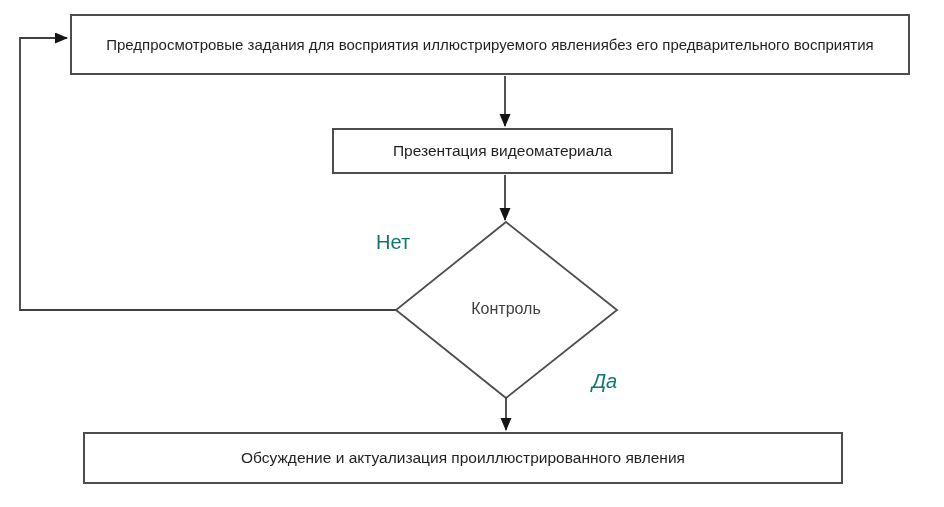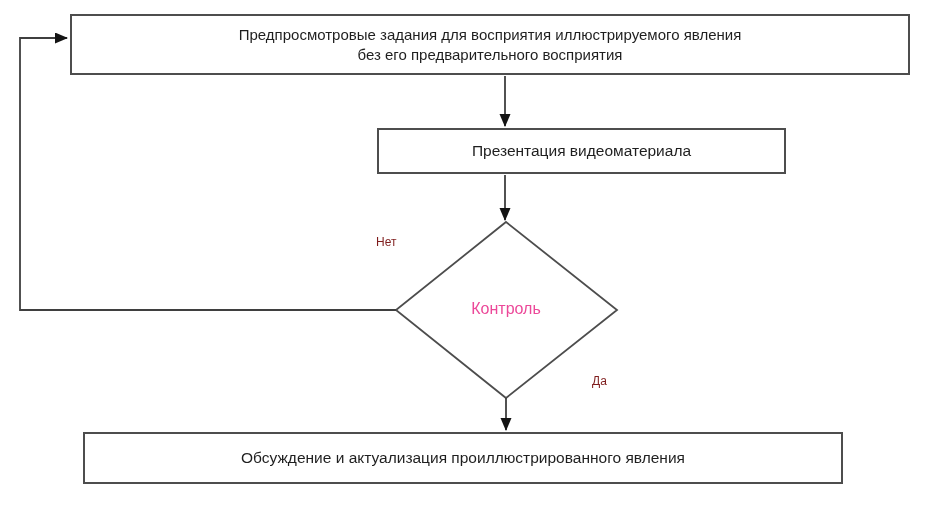--- a/index.html
+++ b/index.html
@@ -21,72 +21,72 @@
     top: 0;
     width: 944px;
     height: 507px;
   }
   .node {
     position: absolute;
     box-sizing: border-box;
     border: 2px solid #4d4d4d;
     background: #ffffff;
     display: flex;
-    flex-direction: column;
+    flex-direction: row;
     align-items: center;
     justify-content: center;
     text-align: center;
     color: #1f1f1f;
     font-size: 15px;
     line-height: 20px;
   }
   .node-preview-tasks {
     left: 70px;
     top: 14px;
     width: 840px;
     height: 61px;
   }
   .node-presentation {
     left: 332px;
     top: 128px;
-    width: 409px;
+    width: 341px;
     height: 46px;
     font-size: 15.5px;
-    margin-left: 45px;
   }
   .node-discussion {
     left: 83px;
     top: 432px;
     width: 760px;
     height: 52px;
     font-size: 15.5px;
   }
   .diamond-label {
     position: absolute;
     left: 426px;
     top: 299px;
     width: 160px;
     text-align: center;
-    color: #ec4899;
+    color: #404040;
     font-size: 16px;
     line-height: 20px;
   }
   .edge-label {
     position: absolute;
-    color: #7f1d1d;
-    font-size: 12px;
+    color: #0f766e;
+    font-size: 20px;
     line-height: 18px;
   }
   .edge-label-no {
     left: 376px;
     top: 233px;
   }
   .edge-label-yes {
     left: 592px;
     top: 372px;
+    font-style: italic;
   }
 </style>
 </head>
 <body>
 
 <div class="canvas">
 
   <svg class="connector-layer" width="944" height="507" viewBox="0 0 944 507" xmlns="http://www.w3.org/2000/svg">
     <defs>
       <marker id="arrow" markerUnits="userSpaceOnUse" markerWidth="16" markerHeight="14" refX="12" refY="5.5" orient="auto">

